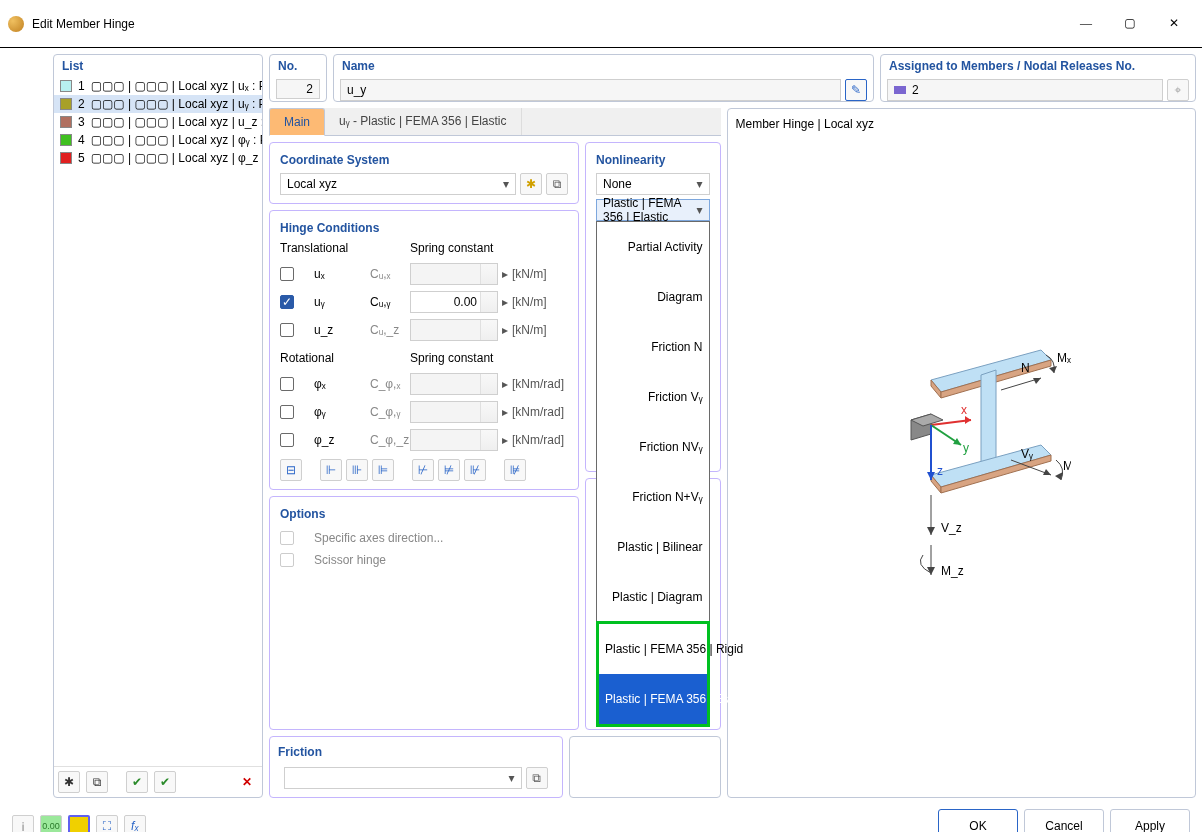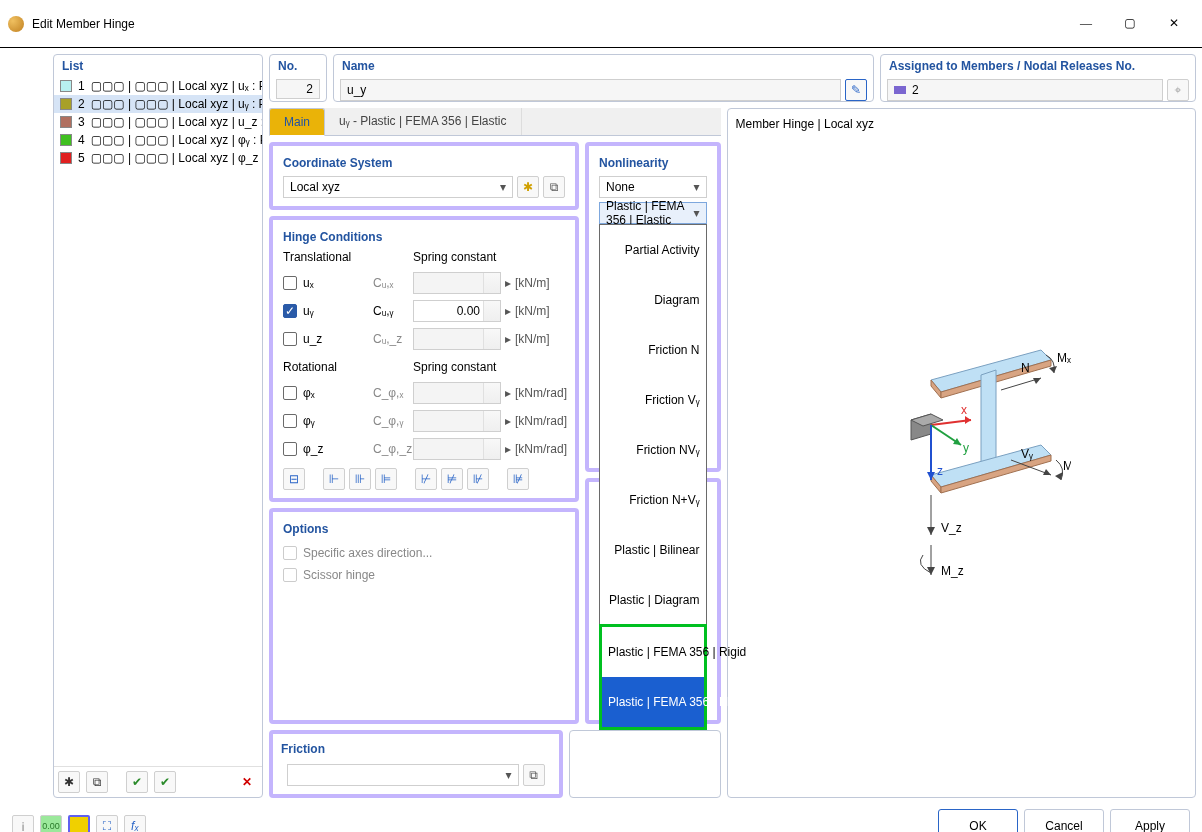--- a/index.html
+++ b/index.html
@@ -38,39 +38,39 @@
 .top-row { display: flex; gap: 6px; height: 48px; }
 .no-box { width: 58px; }
 .no-box .val { margin: 2px 6px; height: 22px; border: 1px solid #cfcfcf; display: flex; align-items: center; justify-content: flex-end; padding: 0 6px; background: #f6f6f6; }
 .name-box { flex: 1; }
 .name-row { display: flex; gap: 4px; margin: 2px 6px; }
 .name-input { flex: 1; height: 22px; border: 1px solid #cfcfcf; background: #f6f6f6; padding: 0 6px; display: flex; align-items: center; }
 
 
 .tabs { display: flex; border-bottom: 1px solid #c0c8d8; background: #f0f0f0; }
 .tab { padding: 6px 14px; color: #444; background: #f0f0f0; border-right: 1px solid #ddd; }
-.tab.active { background: #eab308; border-top: 1px solid #c0c8d8; border-left: 1px solid #c0c8d8; border-right: 1px solid #c0c8d8; border-bottom: 1px solid #fff; margin-bottom: -1px; color: #2354a0; border-radius: 3px 3px 0 0; text-align: center; }
+.tab.active { background: #fdba74; border-top: 1px solid #c0c8d8; border-left: 1px solid #c0c8d8; border-right: 1px solid #c0c8d8; border-bottom: 1px solid #fff; margin-bottom: -1px; color: #2354a0; border-radius: 3px 3px 0 0; text-align: center; }
 
 .tab-body { flex: 1; display: flex; gap: 6px; padding: 6px 0 0 0; }
 .col-left { width: 310px; display: flex; flex-direction: column; gap: 6px; }
 .col-right { flex: 1; display: flex; flex-direction: column; gap: 6px; position: relative; }
 
-.group { border: 4px solid #c4b5fd; border-radius: 4px; padding: 8px 10px; background: #fff; }
+.group { border: 1px solid #c4b5fd; border-radius: 4px; padding: 8px 10px; background: #fff; }
 
 
 .dd { display: flex; align-items: center; gap: 4px; }
 .dd-select { flex: 1; height: 22px; border: 1px solid #cfcfcf; display: flex; align-items: center; padding: 0 6px; justify-content: space-between; background: #fff; }
 .mini-btn { width: 22px; height: 22px; border: 1px solid #cfcfcf; background: #f8f8f8; display: flex; align-items: center; justify-content: center; border-radius: 2px; color: #555; }
 
 
 .hc-table { display: grid; grid-template-columns: 90px 40px 88px 14px 60px; row-gap: 6px; align-items: center; }
 .hc-head { color: #000; padding-bottom: 2px; }
 .chk { width: 14px; height: 14px; border: 1px solid #6a6a6a; border-radius: 2px; display: inline-flex; align-items: center; justify-content: center; background: #fff; }
 .chk.checked { background: #2a5aa8; border-color: #2a5aa8; color: #fff; }
-.label-row { display: flex; align-items: center; gap: 6px; }
+.label-row { display: flex; align-items: center; gap: 20px; }
 .sc-label { color: #888; }
 .spin { height: 22px; border: 1px solid #cfcfcf; background: #f4f4f4; display: flex; align-items: center; justify-content: flex-end; padding: 0 20px 0 4px; position: relative; }
 .spin.enabled { background: #fff; color: #000; }
 .spin::after { content: ""; position: absolute; right: 0; top: 0; bottom: 0; width: 16px; border-left: 1px solid #e0e0e0; background: linear-gradient(#f8f8f8, #efefef); }
 .arrow-r { color: #555; text-align: center; }
 .unit { color: #555; }
 
 
 .icon-row { display: flex; gap: 4px; padding: 8px 0 0 0; }
 

